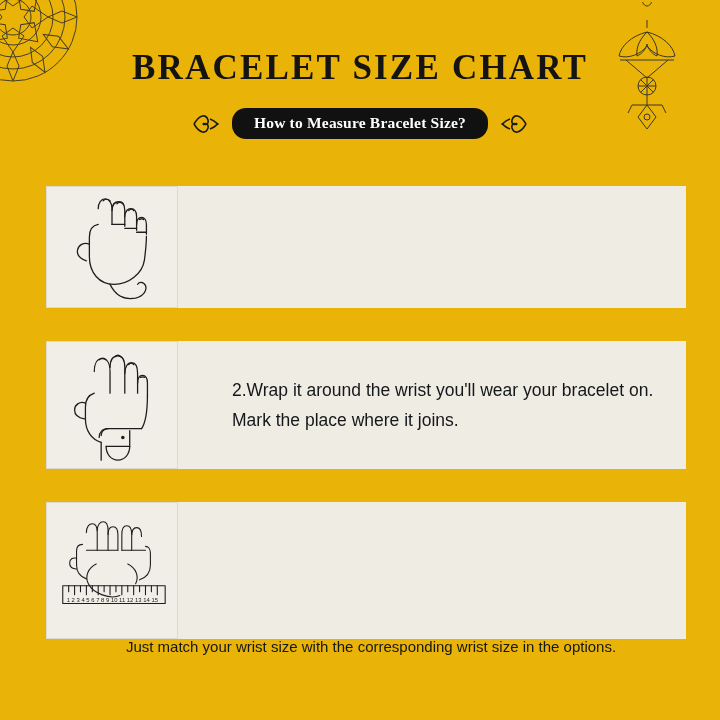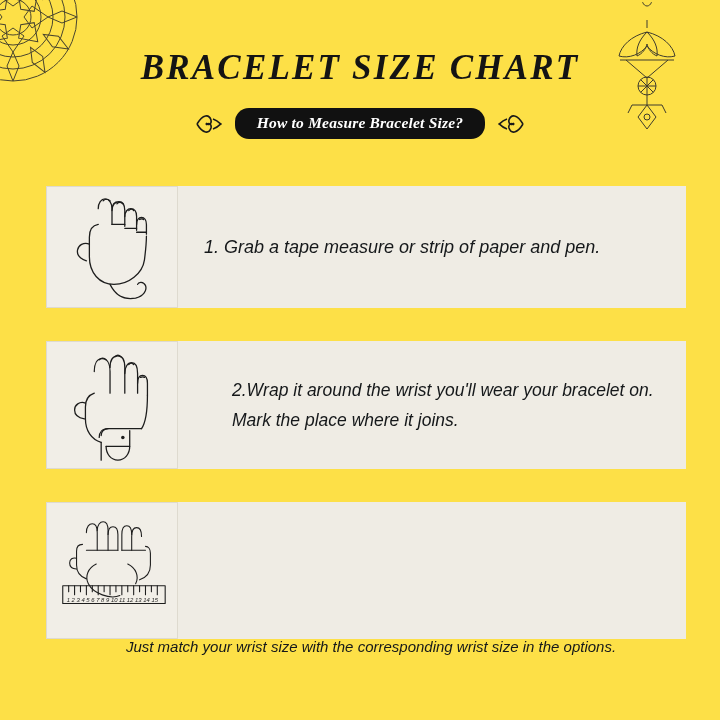--- a/index.html
+++ b/index.html
@@ -12,23 +12,22 @@
     background: #f5f3ee;
     font-family: "Liberation Sans", sans-serif;
     color: #1a1a1a;
     overflow: hidden;
     position: relative;
   }
   .page {
     position: relative;
     width: 720px;
     height: 720px;
-    background: #fde047;
+    background: #eab308;
     overflow: hidden;
-    font-style: italic;
   }
 
   
   .mandala-tl {
     position: absolute;
     left: -62px;
     top: -58px;
     width: 150px;
     height: 150px;
     opacity: 0.85;
@@ -230,21 +229,20 @@
           <path d="M79 30 c0 -5 3 -8 6 -8 c4 0 6 3 6 8 v14"></path>
           <path d="M91 38 c0 -4 2 -7 5 -7 c3 0 5 3 5 7 v10"></path>
           <path d="M52 38 c-6 1 -9 6 -9 13 v20 c0 16 10 28 25 28 c15 0 29 -11 31 -25 c1 -8 2 -16 2 -24"></path>
           <path d="M43 58 c-6 -2 -11 1 -12 6 c-1 5 3 9 9 11"></path>
           <path d="M66 38 h13 M79 42 h12 M91 46 h10"></path>
           <path d="M57 14 c2 -2 5 -2 7 0 M71 17 c2 -2 4 -2 6 0 M83 24 c2 -2 4 -2 5 0 M94 33 c2 -1 3 -1 4 0"></path>
           <path d="M64 99 c6 12 14 16 26 14 c8 -2 12 -8 10 -13 c-2 -4 -7 -4 -8 -1"></path>
         </g>
       </svg>
     </div>
-    <div class="step-text">1. Grab a tape measure or strip of paper and pen.</div>
   </div>
 
   <div class="step" id="step2">
     <div class="step-band"></div>
     <div class="step-img">
       <svg class="hand-svg" viewBox="0 0 132 128">
         <g fill="none" stroke="#1d1d1d" stroke-width="1.3" stroke-linecap="round" stroke-linejoin="round">
           <path d="M48 30 c0 -8 3 -13 8 -13 c5 0 8 5 8 13 v22"></path>
           <path d="M64 26 c0 -8 3 -12 8 -12 c5 0 7 5 7 12 v26"></path>
           <path d="M79 32 c0 -7 3 -11 7 -11 c4 0 6 4 6 11 v20"></path>

